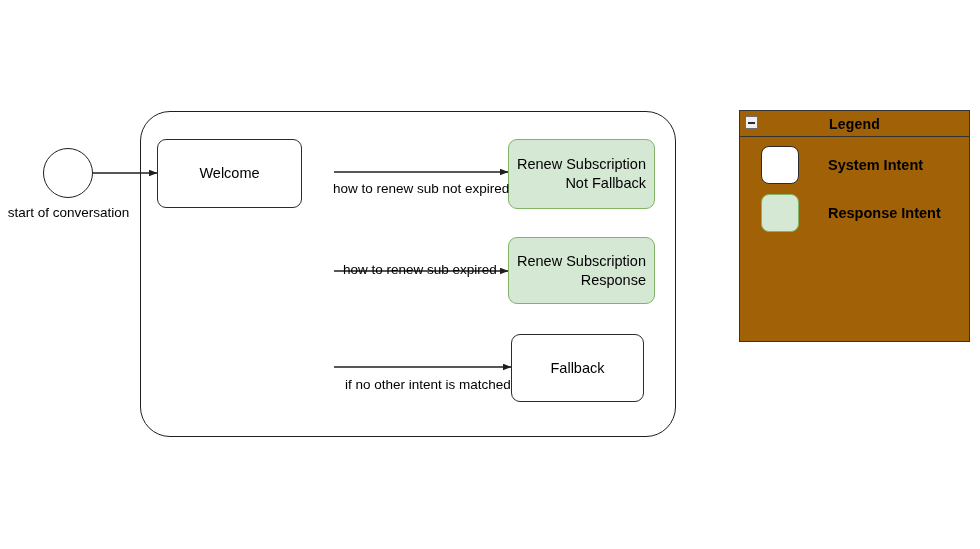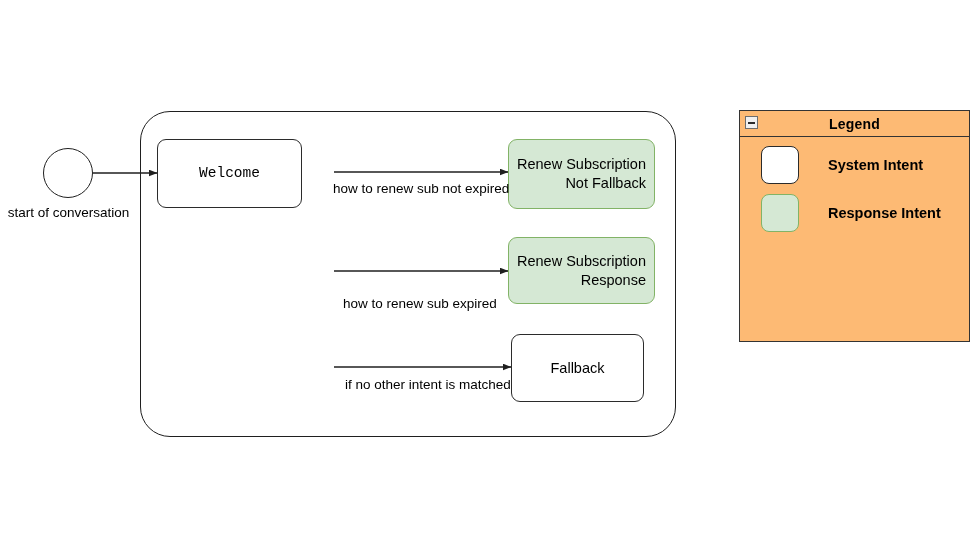--- a/index.html
+++ b/index.html
@@ -66,41 +66,41 @@
   .node.system {
     background: #ffffff;
     border: 1.7px solid #2b2b2b;
   }
   .node.response {
     background: #d5e8d4;
     border: 1.7px solid #82b366;
     text-align: right;
   }
 
-  #node-welcome { left: 157px; top: 139px; width: 145px; height: 69px; font-family: Liberation Mono, monospace; }
+  #node-welcome { left: 157px; top: 139px; width: 145px; height: 69px; }
   #node-renew-not-expired { left: 508px; top: 139px; width: 147px; height: 70px; }
   #node-renew-expired { left: 508px; top: 237px; width: 147px; height: 67px; }
   #node-fallback { left: 511px; top: 334px; width: 133px; height: 68px; }
 
   
   .edge-label {
     font-size: 13.5px;
     line-height: 17px;
     white-space: nowrap;
     background: transparent;
   }
   #edge-label-1 { left: 333px; top: 180px; }
-  #edge-label-2 { left: 343px; top: 295px; }
+  #edge-label-2 { left: 343px; top: 261px; }
   #edge-label-3 { left: 333px; top: 376px; padding-left: 12px; }
 
   
   #legend-panel {
     left: 739px; top: 110px;
     width: 231px; height: 232px;
-    background: #fdba74;
+    background: #a16207;
     border: 1.8px solid #333333;
     box-sizing: border-box;
   }
   #legend-header {
     position: relative;
     height: 26px;
     border-bottom: 1.8px solid #333333;
     box-sizing: border-box;
     display: flex;
     align-items: center;

